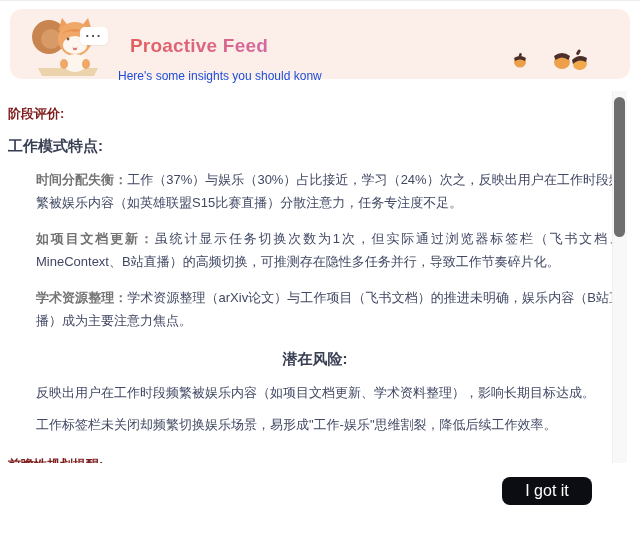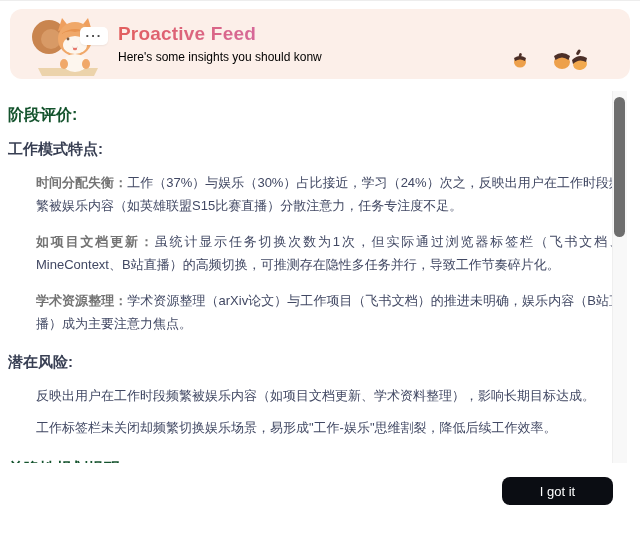--- a/index.html
+++ b/index.html
@@ -20,58 +20,58 @@
     background:#ffffff;border-radius:5px;z-index:2;
     display:flex;align-items:center;justify-content:center;
     box-shadow:0 1px 2px rgba(0,0,0,.06);
   }
   .bubble-dots{
     font-weight:bold;color:#4a4a4a;font-size:13px;line-height:8px;
     letter-spacing:2px;margin-top:-6px;
   }
   .titles{position:absolute;left:108px;top:14px;}
   .feed-title{
-    margin:0;font-size:19px;font-weight:bold;letter-spacing:.2px;
+    margin:12px;font-size:19px;font-weight:bold;letter-spacing:.2px;
     background:linear-gradient(90deg,#e25f5e 0%,#d06cb5 100%);
     -webkit-background-clip:text;background-clip:text;color:transparent;
   }
-  .feed-subtitle{margin:5px 0 0 0;font-size:12px;color:#000000;}
+  .feed-subtitle{margin:5px 0 0 0;font-size:12px;color:#1d4ed8;}
   .acorn{position:absolute;}
   .acorn-single{left:500px;top:40px;width:22px;height:22px;}
   .acorn-pair{left:540px;top:34px;width:42px;height:30px;}
   
   .content{
     position:absolute;left:0;top:90px;width:640px;height:372px;
     overflow:hidden;color:#3d4458;
   }
   .content-inner{padding:12px 18px 0 8px;}
-  .h2{font-size:16px;font-weight:bold;margin:2px 0 14px 0;color:#14532d;}
+  .h2{font-size:13px;font-weight:bold;margin:2px 0 14px 0;color:#7f1d1d;}
   .h2.second{margin-top:20px;margin-bottom:12px;}
   .h3{font-size:15px;font-weight:bold;margin:0 0 12px 0;color:#383f53;}
-  .h3.risk{margin-top:18px;}
+  .h3.risk{margin-top:18px;text-align:center;}
   .para{
     font-size:13px;line-height:23px;margin:0 0 13px 28px;color:#414863;
     text-align:justify;
   }
   .para .term{font-weight:bold;color:#737373;}
   .para.plain{margin-bottom:9px;}
   
   .scroll-track{
     position:absolute;right:13px;top:90px;width:14px;height:372px;
     background:#f8f8f8;border-left:1px solid #efefef;
   }
   .scroll-thumb{
     position:absolute;left:1px;top:6px;width:11px;height:140px;
     background:#6e6e6e;border-radius:6px;
   }
   
   .got-it{
-    position:absolute;left:502px;top:476px;width:111px;height:28px;
+    position:absolute;left:502px;top:476px;width:90px;height:28px;
     background:#0b0d13;color:#ffffff;border:none;border-radius:8px;
-    font-size:13px;font-family:inherit;cursor:pointer;
+    font-size:16px;font-family:inherit;cursor:pointer;
     display:flex;align-items:center;justify-content:center;
   }
 </style>
 </head>
 <body>
 
 <div>
 
   <header class="header-card">
     <div class="mascot">

